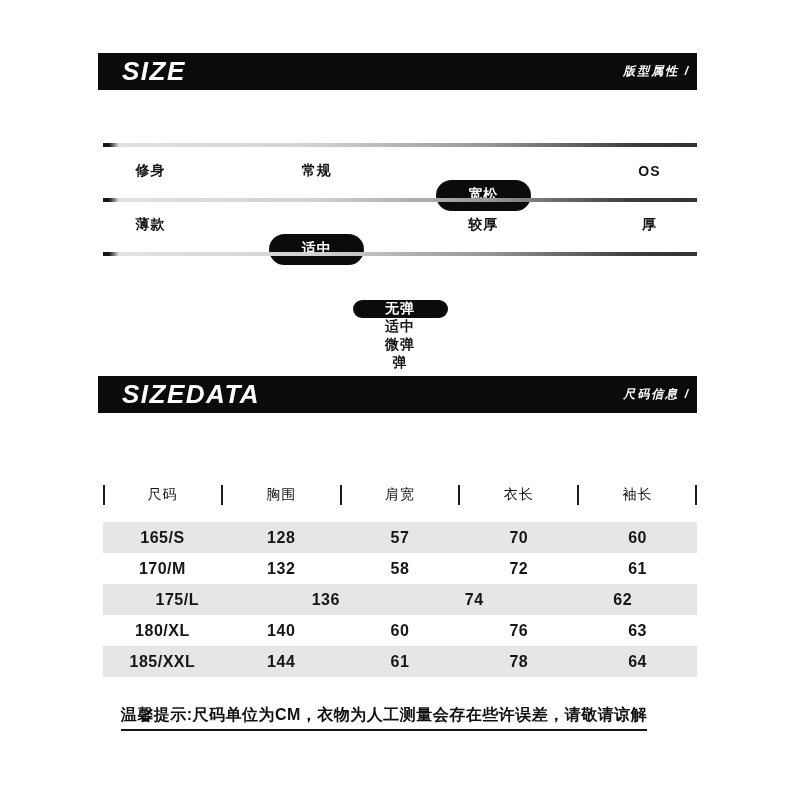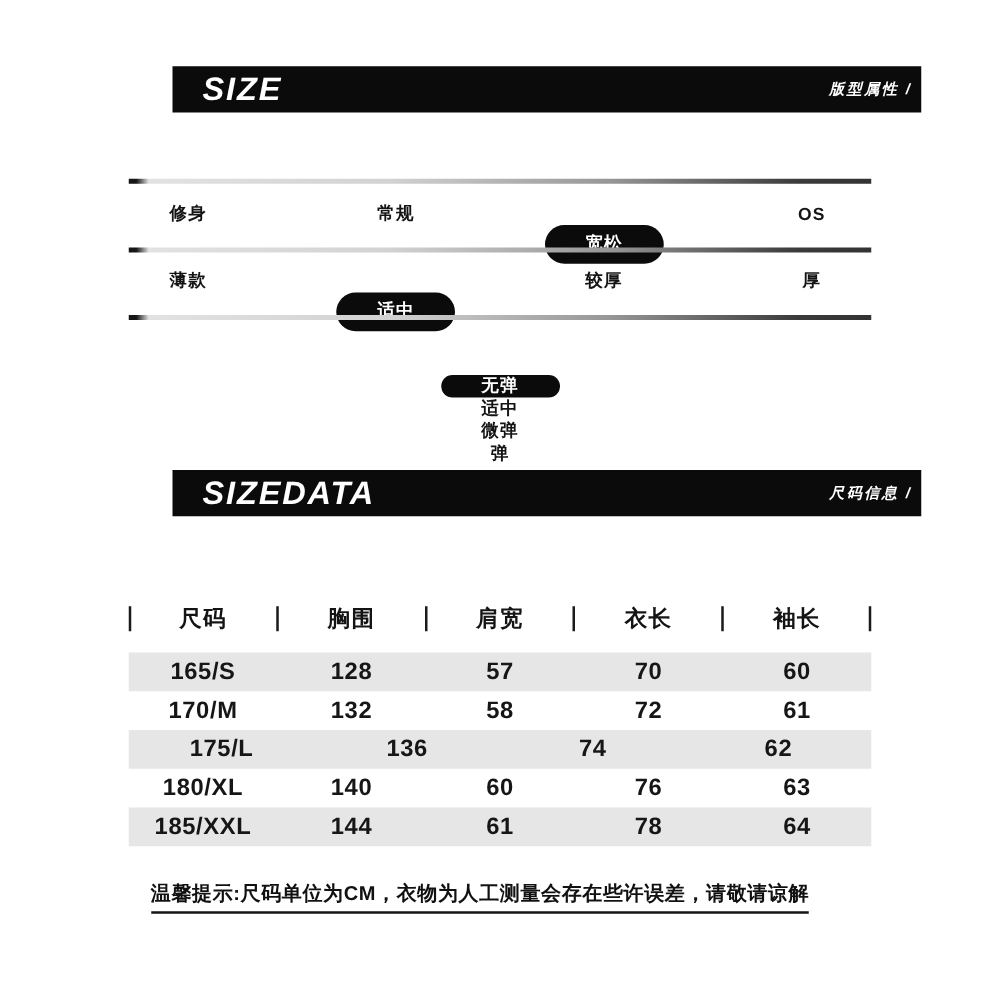--- a/index.html
+++ b/index.html
@@ -7,21 +7,21 @@
     position:relative; width:800px; height:800px; background:#ffffff;
     font-family:"Liberation Sans","DejaVu Sans",sans-serif; overflow:hidden;
     color:#141414;
   }
 
   
   .bar {
     position:absolute; left:98px; width:599px; height:37px;
     background:#0b0b0b; color:#ffffff;
     display:flex; align-items:center; justify-content:space-between;
-    padding:0 7px 0 24px; box-sizing:border-box;margin-left:40px;
+    padding:0 7px 0 24px; box-sizing:border-box;
   }
   #fit-bar  { top:53px; }
   #size-bar { top:376px; }
   .bar-title {
     font-size:26px; font-weight:bold; font-style:italic; letter-spacing:1.5px;
   }
   .bar-sub {
     font-size:12px; font-weight:bold; font-style:italic; letter-spacing:2px;text-align:right;
   }
 
@@ -49,35 +49,35 @@
   }
   .attr-cell.pill {
     background:#0b0b0b; color:#ffffff; border-radius:16px;margin-top:48px;
   }
 
   
   .size-table { position:absolute; left:103px; top:480px; width:594px; }
   .size-header { position:relative; height:30px; display:flex; }
   .size-header .col {
     flex:1; display:flex; align-items:center; justify-content:center;
-    font-size:18px; font-weight:bold; letter-spacing:1px;
+    font-size:14px; font-weight:normal; letter-spacing:1px;
   }
   .vbar { position:absolute; top:5px; width:2px; height:20px; background:#1a1a1a; }
   .vb0 { left:0; }
   .vb1 { left:calc(20% - 1px); }
   .vb2 { left:calc(40% - 1px); }
   .vb3 { left:calc(60% - 1px); }
   .vb4 { left:calc(80% - 1px); }
   .vb5 { right:0; }
   .size-body { margin-top:12px; }
   .size-row { height:31px; display:flex; }
   .size-row.stripe { background:#e6e6e6; }
   .size-row .cell {
     flex:1; display:flex; align-items:center; justify-content:center;
-    font-size:19px; font-weight:bold; color:#161616; letter-spacing:0.5px;
+    font-size:16px; font-weight:bold; color:#161616; letter-spacing:0.5px;
   }
 
   
   .footer-note {
     position:absolute; left:84px; width:600px; top:705px; text-align:center;
   }
   .footer-note span {
     display:inline-block; font-size:16px; font-weight:bold; color:#111111;
     border-bottom:2px solid #161616; padding-bottom:3px; letter-spacing:0.5px;
   }

